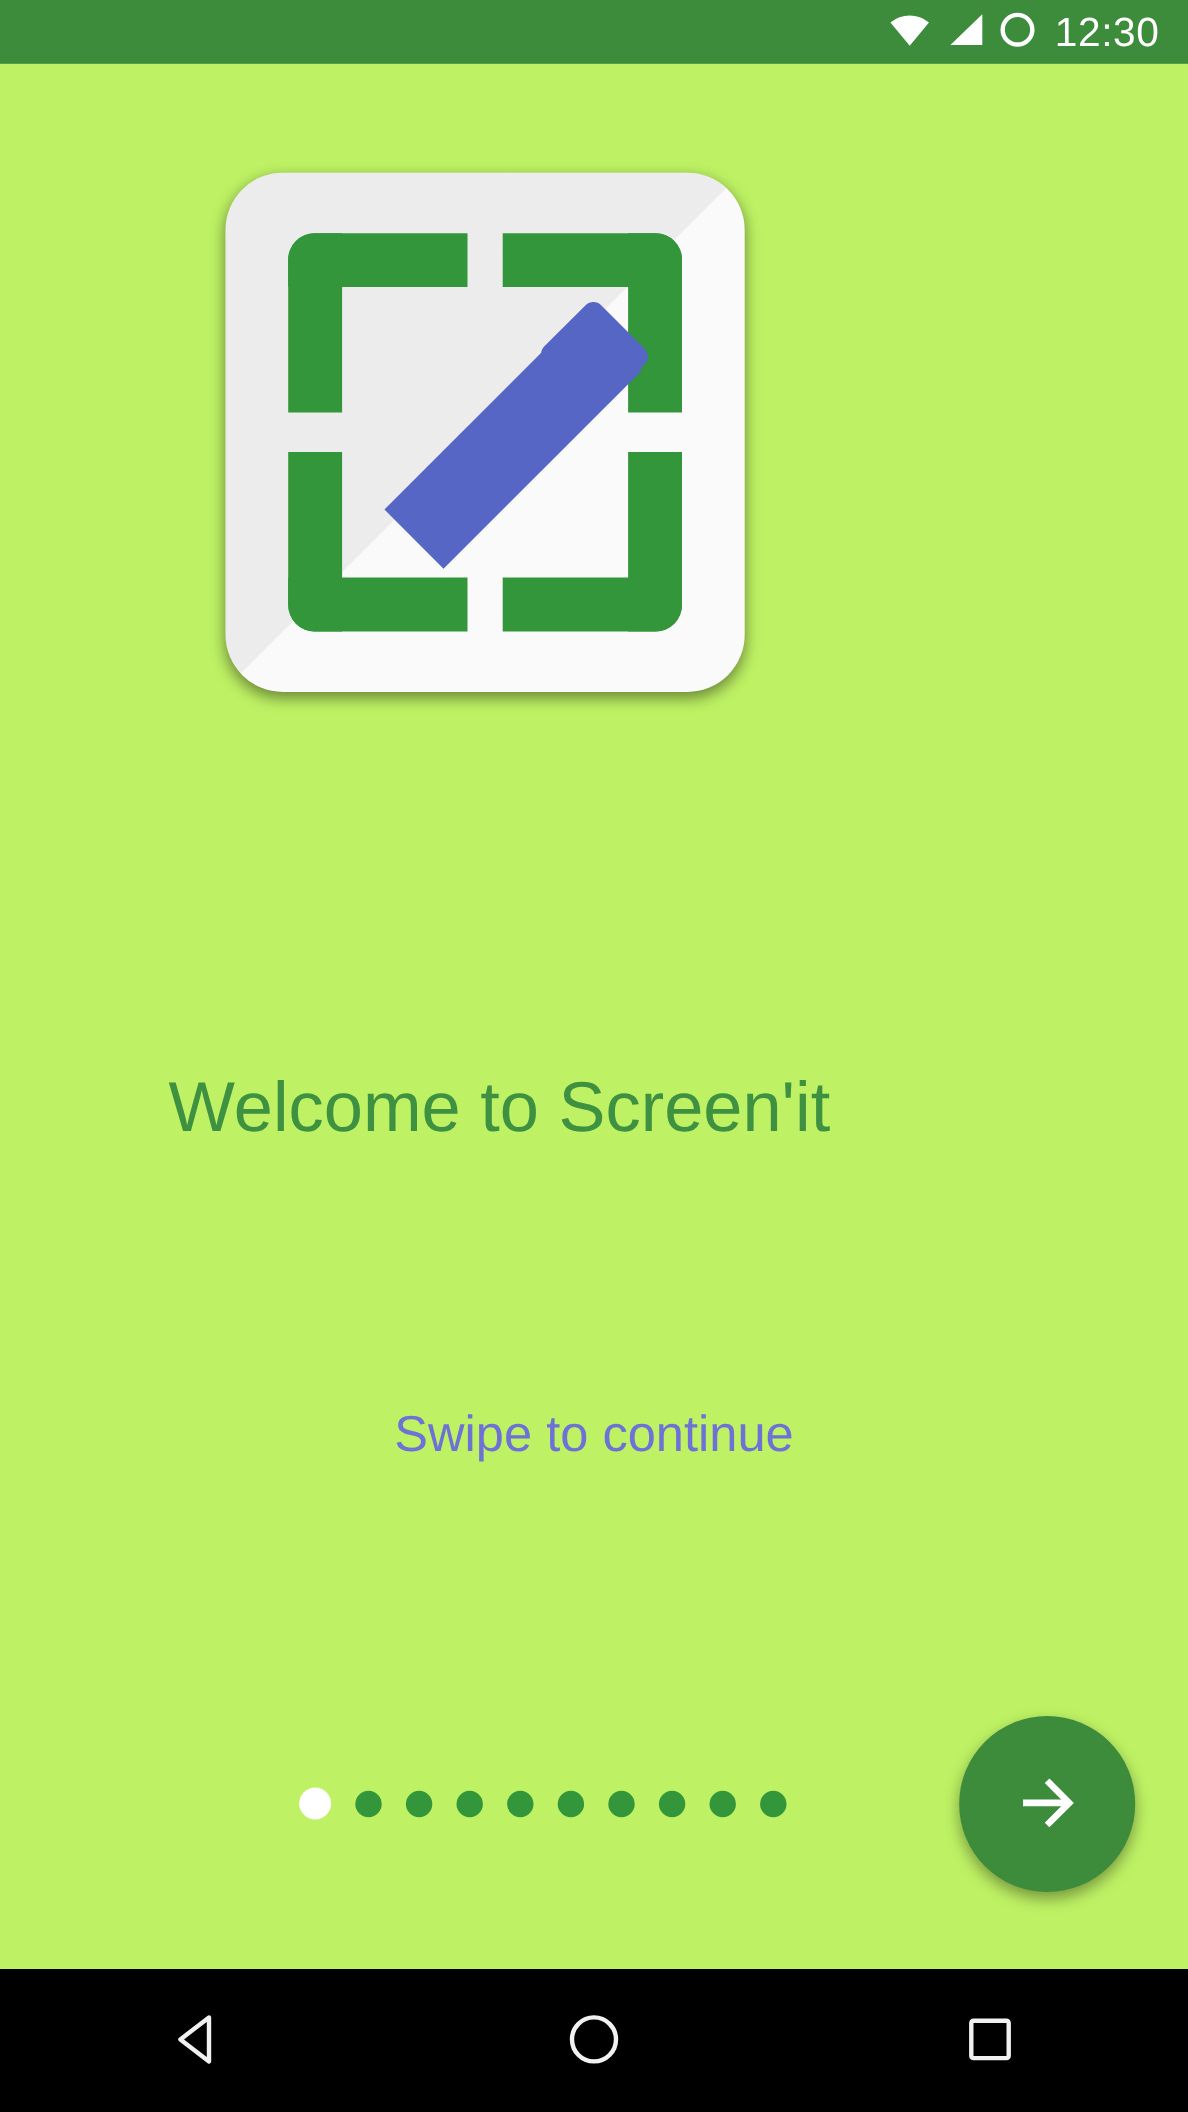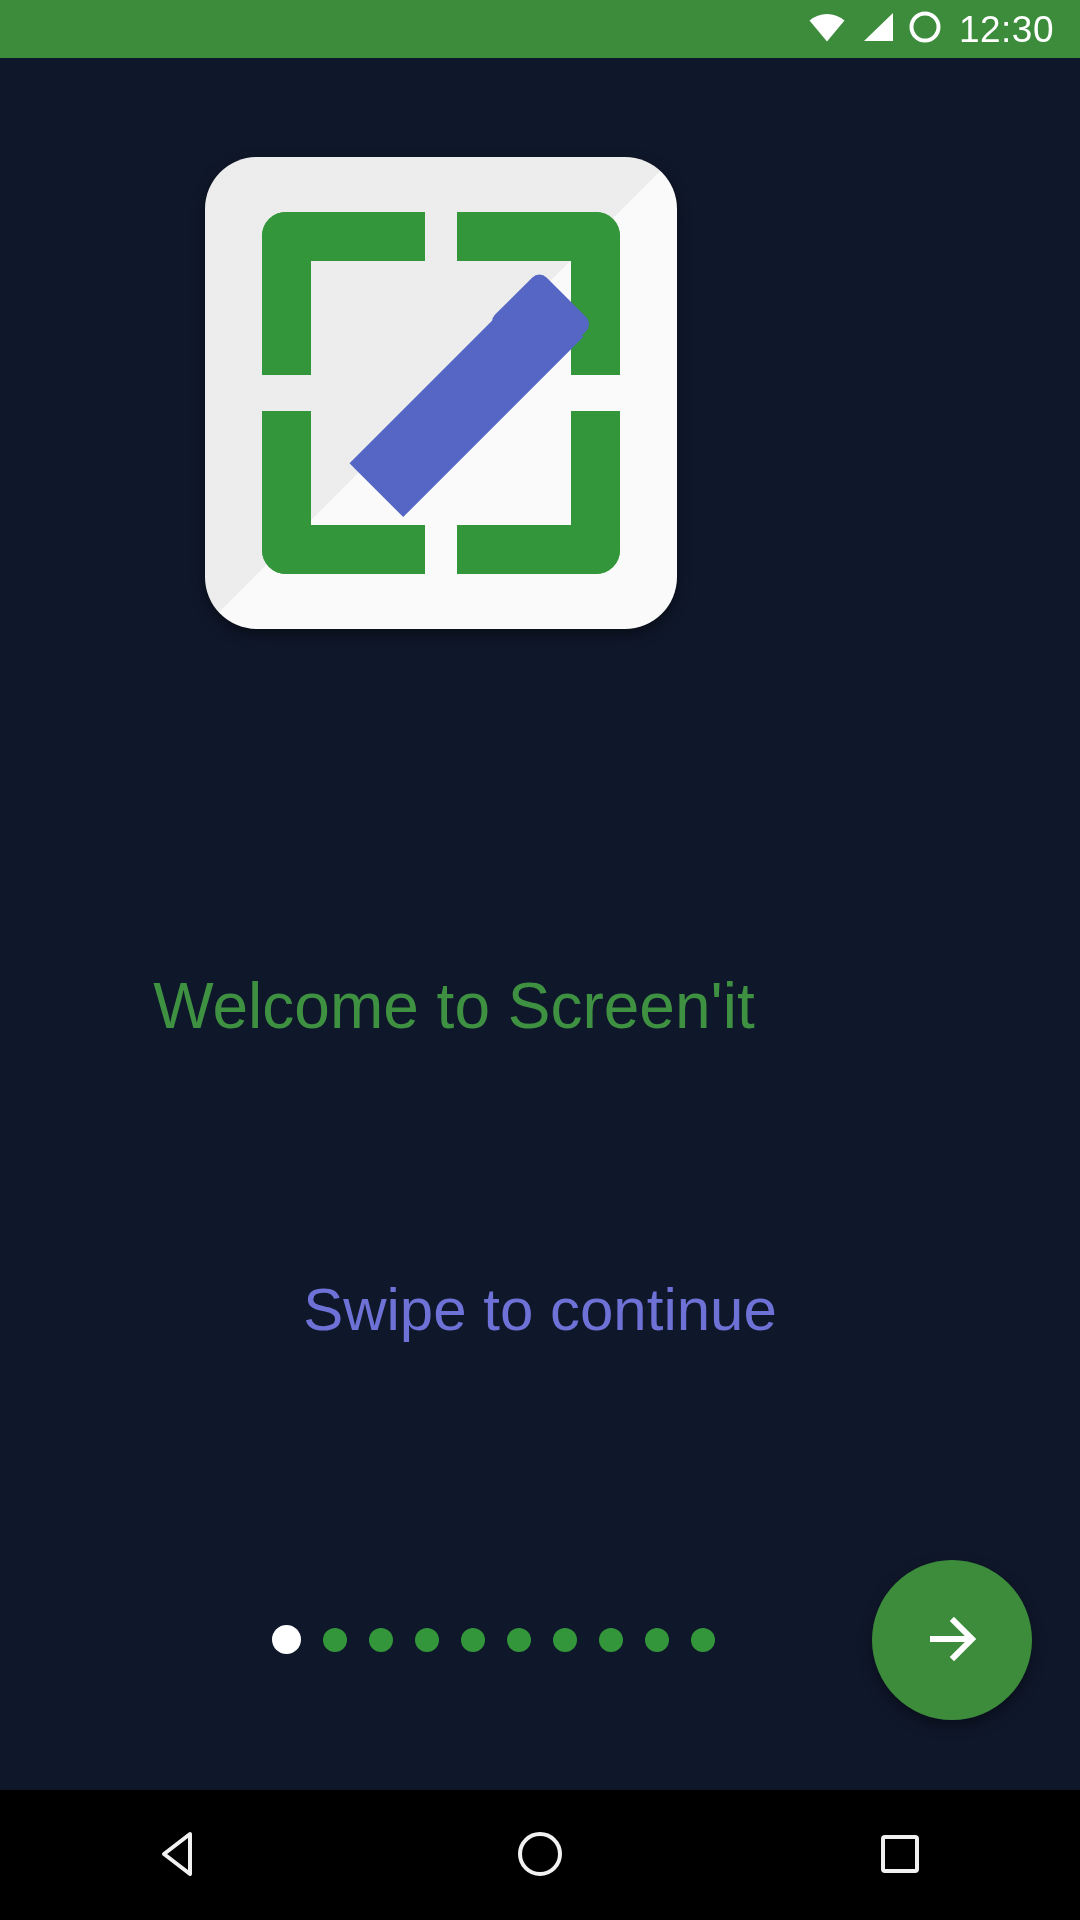--- a/index.html
+++ b/index.html
@@ -2,21 +2,21 @@
 <html><head>
 <meta charset="utf-8">
 <style>
   * { margin:0; padding:0; box-sizing:border-box; }
   html, body {
     width:1080px; height:1920px;
     background:#2e2e2e;
     font-family:"Liberation Sans", sans-serif;
     overflow:hidden;
   }
-  #screen { position:relative; width:1080px; height:1920px; background:#0f172a; }
+  #screen { position:relative; width:1080px; height:1920px; background:#bef264; }
 
   
   #status-bar {
     position:absolute; top:0; left:0;
     width:1080px; height:58px;
     background:#3c8c3c;
     display:flex; align-items:center; justify-content:flex-end;
     padding-right:26px;
   }
   .sb-icons { display:flex; align-items:center; gap:14px; }
@@ -82,21 +82,21 @@
   
   #title {
     position:absolute; left:0; top:974px; width:908px;
     text-align:center; color:#3f9142;
     font-size:64px; font-weight:400; line-height:1;
     white-space:nowrap;
   }
   #subtitle {
     position:absolute; left:0; top:1280px; width:1080px;
     text-align:center; color:#6e72d6;
-    font-size:60px; font-weight:400; line-height:1;
+    font-size:46px; font-weight:400; line-height:1;
     white-space:nowrap;
   }
 
   
   #page-dots {
     position:absolute; left:272px; top:1625px;
     display:flex; align-items:center; gap:22px;
   }
   .dot { width:24px; height:24px; border-radius:50%; background:#33963a; flex:none; }
   .dot.active { width:29px; height:29px; background:#ffffff; }

